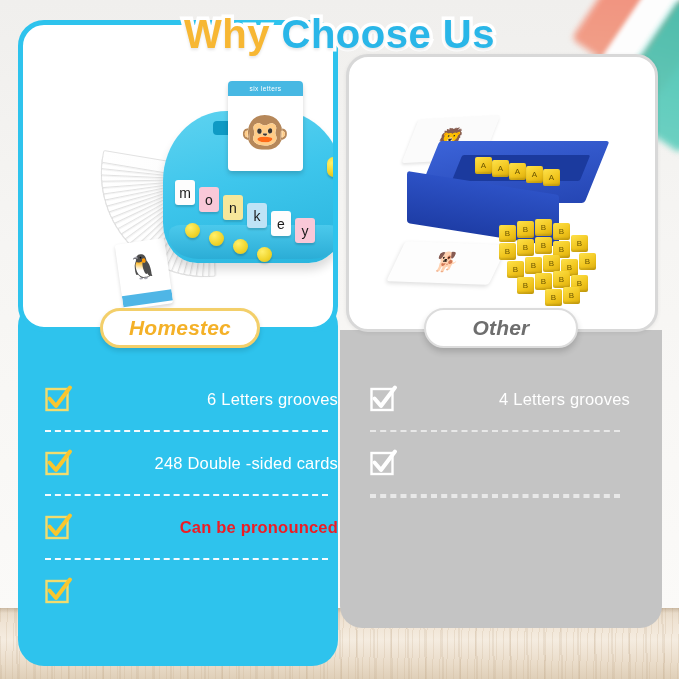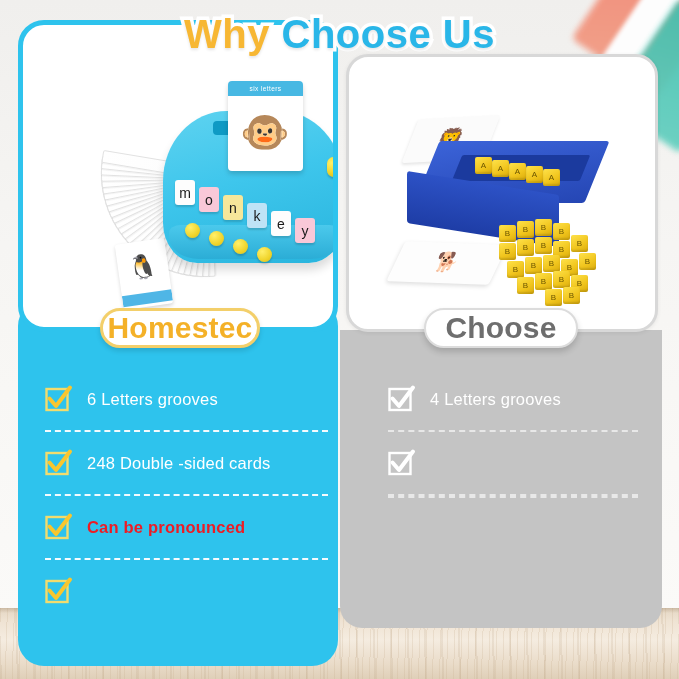--- a/index.html
+++ b/index.html
@@ -96,41 +96,42 @@
     left: 346px; top: 54px; width: 312px; height: 278px;
     border: 3px solid #d8d8d8; border-radius: 22px;
     box-shadow: 0 1px 4px rgba(0,0,0,.07);
   }
 
   
   .badge {
     position: absolute; z-index: 50;
     display: flex; align-items: center; justify-content: center;
     background: #ffffff; border-radius: 28px;
-    font-size: 30px; font-weight: bold; letter-spacing: .2px;
+    font-size: 21px; font-weight: bold; letter-spacing: .2px; font-style: italic;
   }
   .badge-home {
     left: 100px; top: 308px; width: 160px; height: 40px;
     border: 3px solid #f3cf6a; color: #f4b128;
     box-shadow: 0 3px 5px rgba(0,0,0,.13);
   }
   .badge-other {
     left: 424px; top: 308px; width: 154px; height: 40px;
     border: 2px solid #dcdcdc; color: #6e6e6e;
     box-shadow: 0 4px 6px rgba(0,0,0,.16);
   }
 
   
   .rows { position: absolute; z-index: 45; }
   .rows-left  { left: 18px;  top: 368px; width: 320px; }
-  .rows-right { left: 340px; top: 368px; width: 290px; margin-left: 18px; }
+  .rows-right { left: 340px; top: 368px; width: 290px; }
 
   .row {
     display: flex; align-items: center; height: 62px;
     padding-left: 27px;
+    justify-content: space-between;
   }
   .rows-right .row { padding-left: 30px; }
 
   .chk { width: 26px; height: 26px; flex: 0 0 26px; position: relative; }
   .chk svg { display: block; width: 26px; height: 26px; overflow: visible; }
 
   .row-label {
     margin-left: 16px; font-size: 16.5px; color: #ffffff;
     letter-spacing: .2px; white-space: nowrap;
   }
@@ -355,21 +356,21 @@
           <div class="cube" style="left: 186px; top: 216px;">B</div>
           <div class="cube" style="left: 204px; top: 214px;">B</div>
           <div class="cube" style="left: 222px; top: 218px;">B</div>
           <div class="cube" style="left: 196px; top: 232px;">B</div>
           <div class="cube" style="left: 214px; top: 230px;">B</div>
         </div>
     </div>
   </div>
 
   <div class="badge badge-home">Homestec</div>
-  <div class="badge badge-other">Choose</div>
+  <div class="badge badge-other">Other</div>
 
   <div class="rows rows-left" id="rows-left">
       <div class="row">
         <span class="chk">
           <svg viewBox="0 0 26 26">
             <rect x="1.5" y="3" width="21" height="21" fill="none" stroke="#f2dc6e" stroke-width="2.4"></rect>
             <path d="M4.5 12.5 L11 20 L25 1.5" fill="none" stroke="#f9c62e" stroke-width="4" stroke-linecap="round" stroke-linejoin="round"></path>
           </svg>
         </span>
         <span class="row-label">6 Letters grooves</span>

